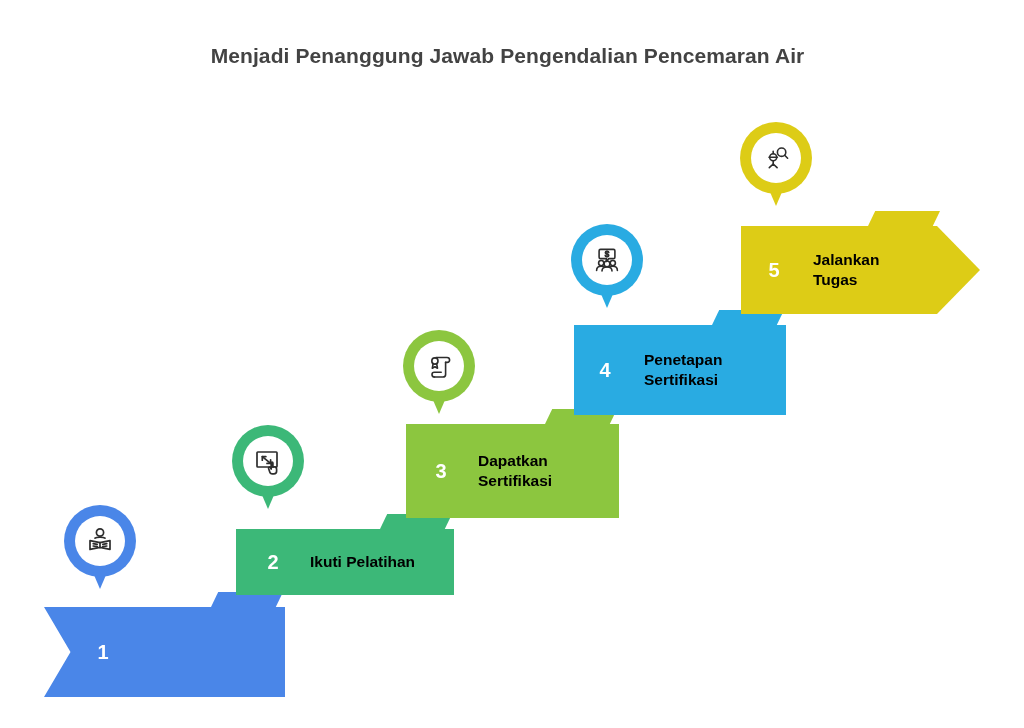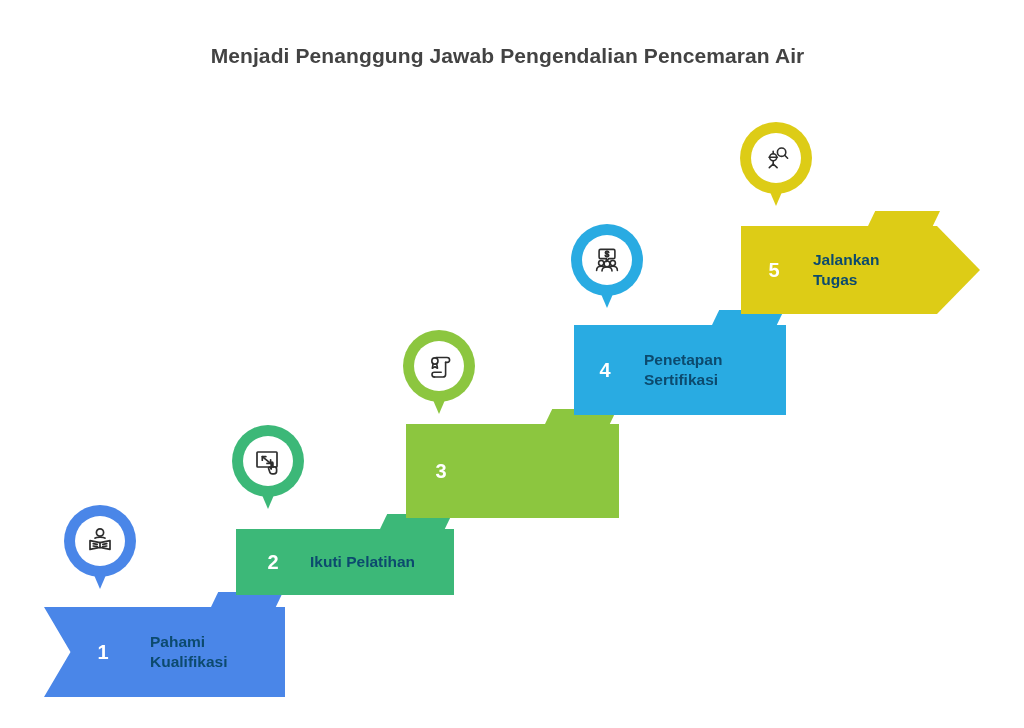--- a/index.html
+++ b/index.html
@@ -76,21 +76,21 @@
     font-weight: bold;
     color: #ffffff;
     width: 26px;
     text-align: center;
   }
 
   .caption {
     font-size: 15.5px;
     font-weight: bold;
     line-height: 1.32;
-    color: #0c4a6e;
+    color: #000000;
     white-space: pre-line;
   }
 
   
   .pin {
     position: absolute;
     width: 72px;
     height: 86px;
   }
   .pin-ring {
@@ -134,22 +134,20 @@
 
   <div class="title">Menjadi Penanggung Jawab Pengendalian Pencemaran Air</div>
 
   <div class="step" style="left:44px; top:607px; width:241px; height:90px;">
     <div class="bar">
       <div class="bar-shape" style="background:#4a86e8; clip-path: polygon(0% 0%, 100% 0%, 100% 100%, 0% 100%, 11% 50%);"></div>
       <div class="tab" style="background:#4a86e8; clip-path: polygon(10% 0%, 100% 0%, 90% 100%, 0% 100%);"></div>
     </div>
     <div class="labels" style="left:46px;">
       <div class="num">1</div>
-      <div class="caption" style="margin-left:34px;">Pahami
-Kualifikasi</div>
     </div>
   </div>
 
   <div class="pin" style="left:64px; top:505px; color:#4a86e8;">
     <div class="pin-ring" style="background:#4a86e8;"></div>
     <div class="pin-tail"></div>
     <div class="pin-inner">
       <span class="pin-icon">
         <svg width="32" height="32" viewBox="0 0 32 32" fill="none" stroke="#2d2d2d" stroke-width="1.7" stroke-linecap="round" stroke-linejoin="round">
           <circle cx="16" cy="7.5" r="3.6"></circle>
@@ -194,20 +192,22 @@
     </div>
   </div>
 
   <div class="step" style="left:406px; top:424px; width:213px; height:94px;">
     <div class="bar">
       <div class="bar-shape" style="background:#8cc63f;"></div>
       <div class="tab" style="background:#8cc63f; clip-path: polygon(10% 0%, 100% 0%, 90% 100%, 0% 100%);"></div>
     </div>
     <div class="labels" style="left:22px;">
       <div class="num">3</div>
+      <div class="caption" style="margin-left:24px;">Dapatkan
+Sertifikasi</div>
     </div>
   </div>
 
   <div class="pin" style="left:403px; top:330px; color:#8cc63f;">
     <div class="pin-ring" style="background:#8cc63f;"></div>
     <div class="pin-tail"></div>
     <div class="pin-inner">
       <span class="pin-icon">
         <svg width="32" height="32" viewBox="0 0 32 32" fill="none" stroke="#2d2d2d" stroke-width="1.6" stroke-linecap="round" stroke-linejoin="round">
           <path d="M13 7.5 L24 7.5 C25.6 7.5 26.6 8.6 26.6 10.1 C26.6 11.5 25.6 12.4 24.2 12.4 L22.6 12.4"></path>

